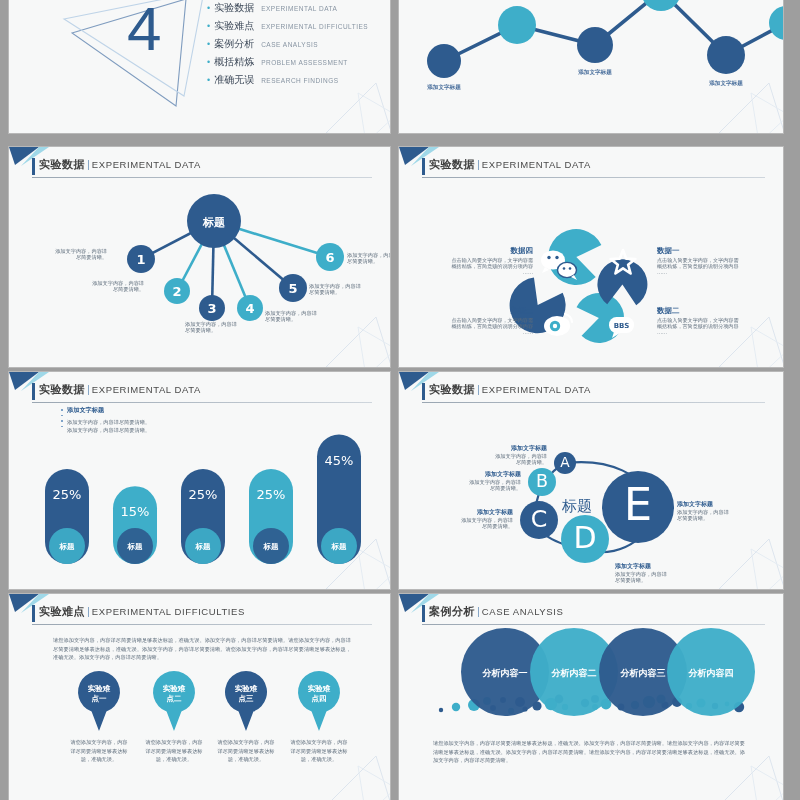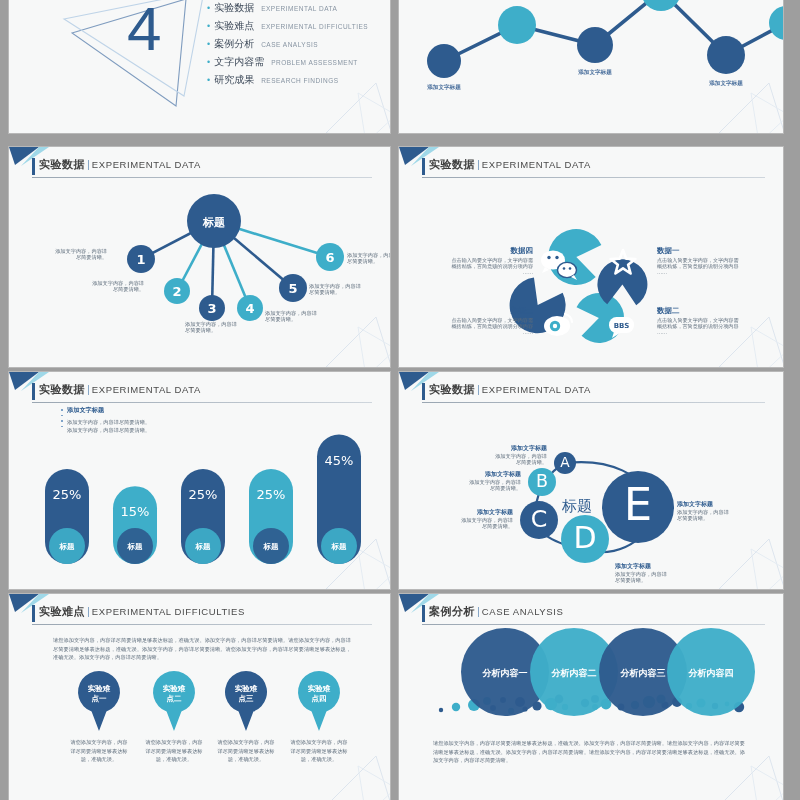--- a/index.html
+++ b/index.html
@@ -96,26 +96,26 @@
       <span class="cov-cn">实验难点</span>
       <span class="cov-en">EXPERIMENTAL DIFFICULTIES</span>
     </div>
     <div class="cov-item" style="left:198px; top:54px;">
       <span class="cov-dot">•</span>
       <span class="cov-cn">案例分析</span>
       <span class="cov-en">CASE ANALYSIS</span>
     </div>
     <div class="cov-item" style="left:198px; top:72px;">
       <span class="cov-dot">•</span>
-      <span class="cov-cn">文字内容需</span>
+      <span class="cov-cn">概括精炼</span>
       <span class="cov-en">PROBLEM ASSESSMENT</span>
     </div>
     <div class="cov-item" style="left:198px; top:90px;">
       <span class="cov-dot">•</span>
-      <span class="cov-cn">研究成果</span>
+      <span class="cov-cn">准确无误</span>
       <span class="cov-en">RESEARCH FINDINGS</span>
     </div>
   </div>
 
   <div class="slide" style="left:398px; top:-18px; width:386px; height:152px;">
     <svg class="deco-tri" viewBox="0 0 90 90">
       <polygon points="20,80 70,30 88,88" fill="none" stroke="#c8d6e6" stroke-width="1"></polygon>
       <polygon points="52,40 90,62 60,90" fill="none" stroke="#d6e2ee" stroke-width="1"></polygon>
     </svg>
     <svg id="lineChart" width="386" height="140" style="position:absolute;left:0;top:0;">

